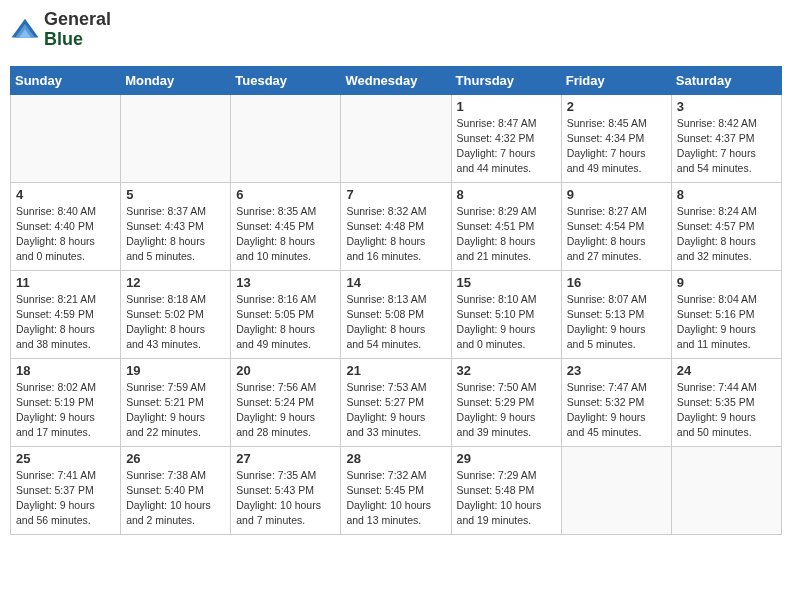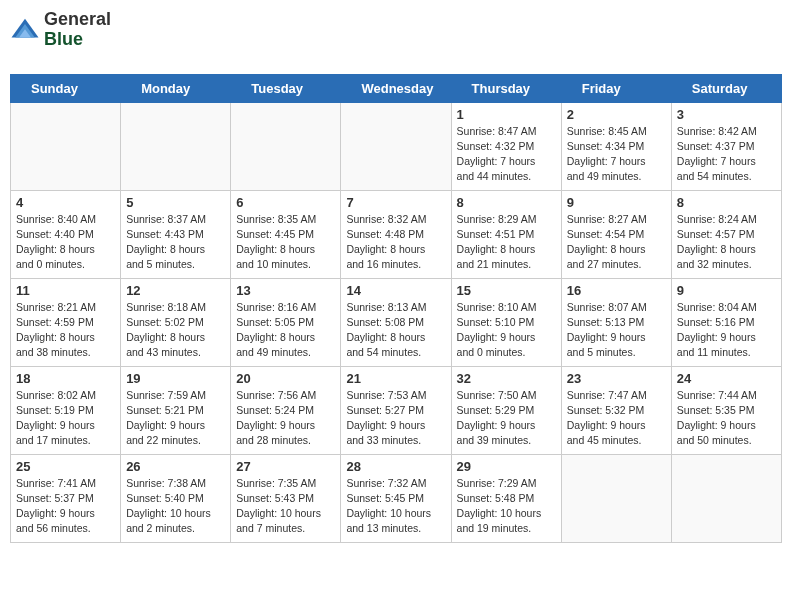--- a/index.html
+++ b/index.html
@@ -7,21 +7,21 @@
       font-family: Arial, sans-serif;
       background: #fff;
       width: 792px;
       min-height: 612px;
       padding: 10px;
     }
     .header {
       display: flex;
       justify-content: space-between;
       align-items: flex-start;
-      margin-bottom: 24px;
+      margin-bottom: 16px;
     }
     .logo {
       display: flex;
       align-items: center;
       gap: 4px;
     }
     .logo-text {
       display: flex;
       flex-direction: column;
       line-height: 1.1;
@@ -54,21 +54,21 @@
     }
     table {
       width: 100%;
       border-collapse: collapse;
       table-layout: fixed;
     }
     th {
       background-color: #2a6db5;
       color: #fff;
       font-size: 13px;
-      padding: 6px 20px;
+      padding: 6px 4px;
       text-align: left;
       border: 1px solid #2a6db5;
     }
     td {
       border: 1px solid #ccc;
       vertical-align: top;
       padding: 4px 5px;
       height: 88px;
       font-size: 11px;
       color: #333;

